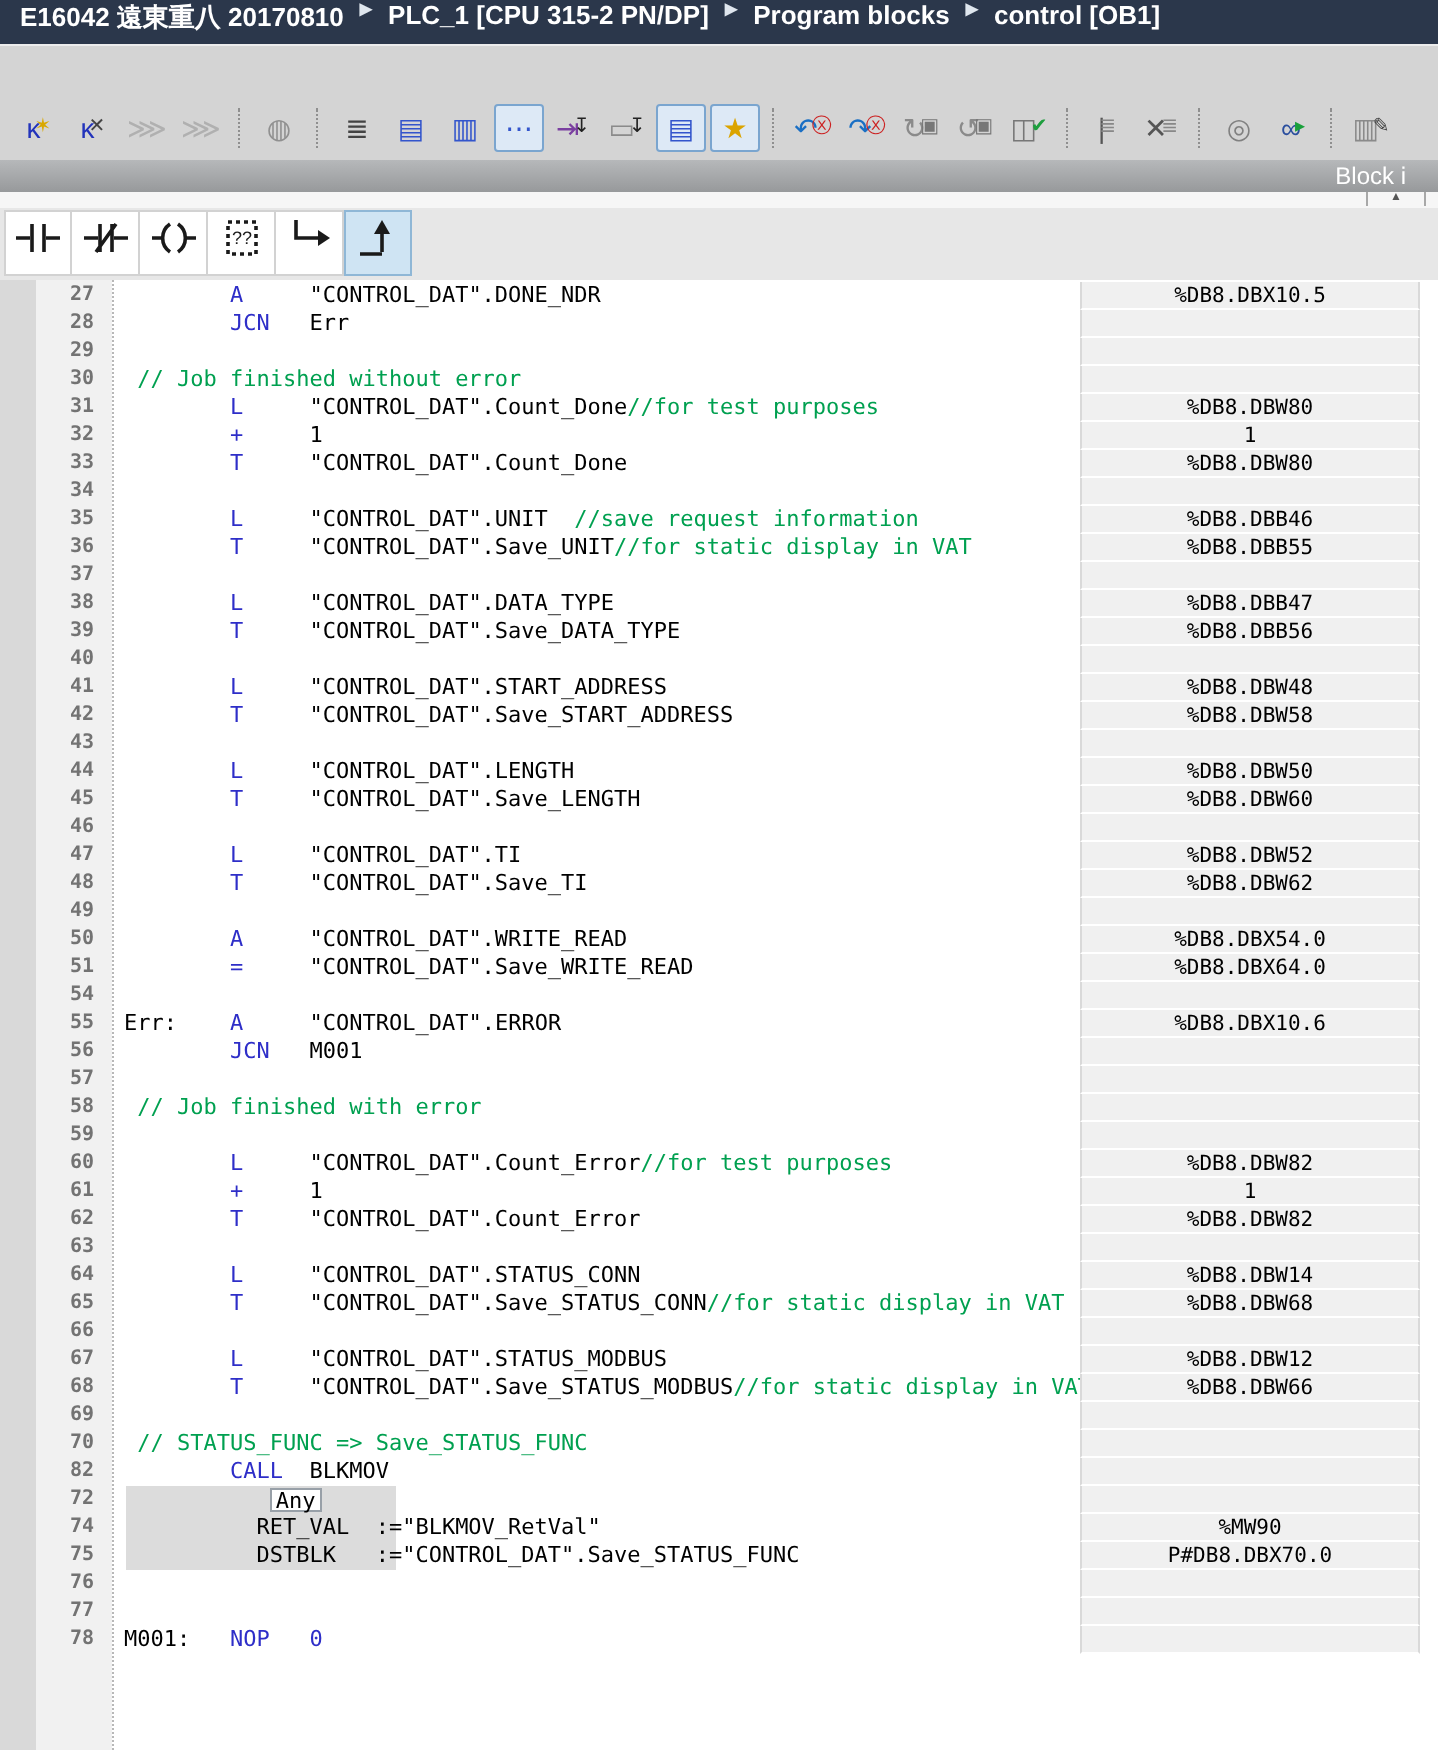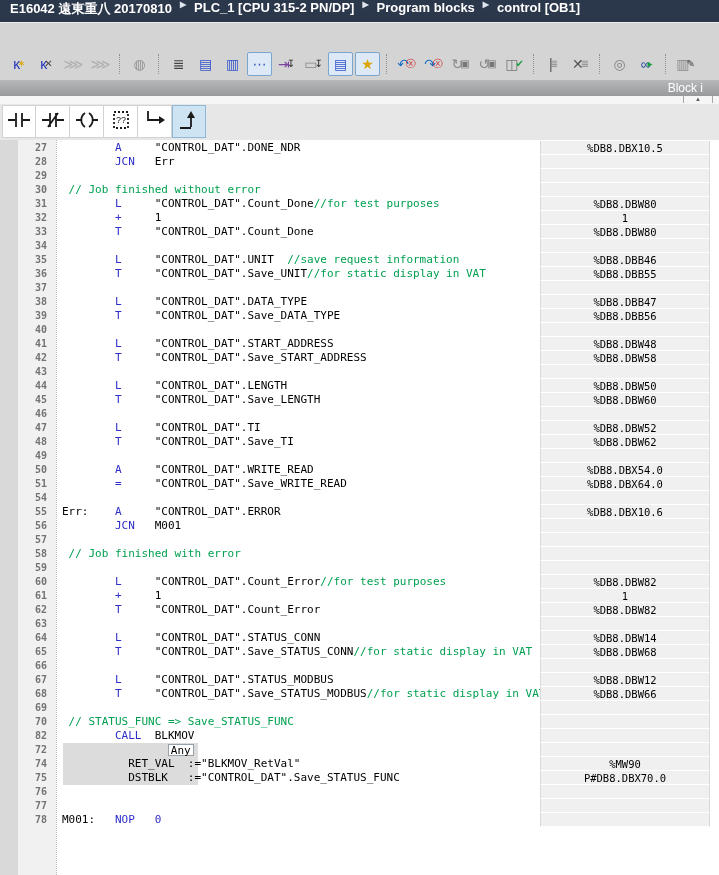--- a/index.html
+++ b/index.html
@@ -48,21 +48,21 @@
   #rows{position:absolute;left:0;top:1px;right:0;}
   .row{height:14px;display:flex;font-family:"DejaVu Sans Mono",monospace;font-size:11px;line-height:14px;cursor:text;}
   .lnum{flex:none;width:47px;padding-right:9px;text-align:right;color:#737373;font-size:10px;font-weight:bold;}
   .codetext{flex:none;width:484px;padding-left:6px;white-space:pre;overflow:hidden;box-sizing:border-box;color:#000;}
   .codetext.pbg{background-image:linear-gradient(#dcdcdc,#dcdcdc);background-repeat:no-repeat;
     background-position:7px 0;background-size:135px 14px;}
   .op{color:#2e2ec8;}
   .cmt{color:#00a050;}
   .lbl,.txt{color:#000;}
   .any{display:inline-block;height:12px;line-height:11px;border:1px solid #98a0a8;background:#fff;
-    padding:0 2px;box-sizing:border-box;vertical-align:top;margin-top:1px;margin-left:33px;}
+    padding:0 2px;box-sizing:border-box;vertical-align:top;margin-top:1px;}
   .opnd{flex:none;width:170px;text-align:center;background:#f0f0f0;border-left:1px solid #d9d9d9;
     border-right:1px solid #d9d9d9;border-bottom:1px solid #ffffff;box-sizing:border-box;
     color:#000;overflow:hidden;font-size:10.5px;}
 </style>
 </head>
 <body>
 
 <div id="breadcrumb">
     <span class="bc-seg">E16042 遠東重八 20170810</span>
     <span class="bc-sep">▶</span>

